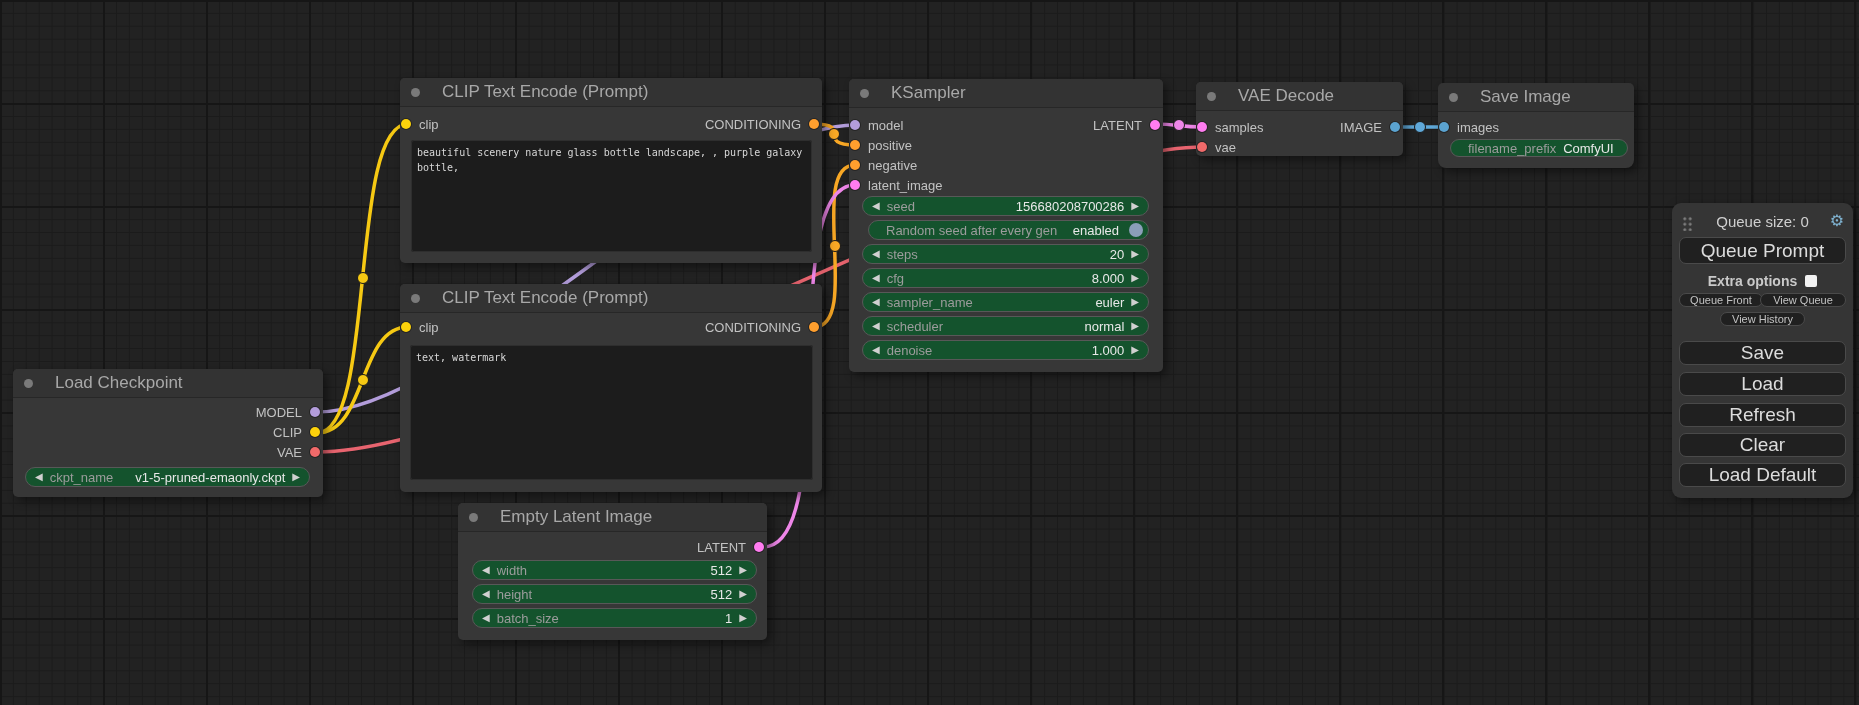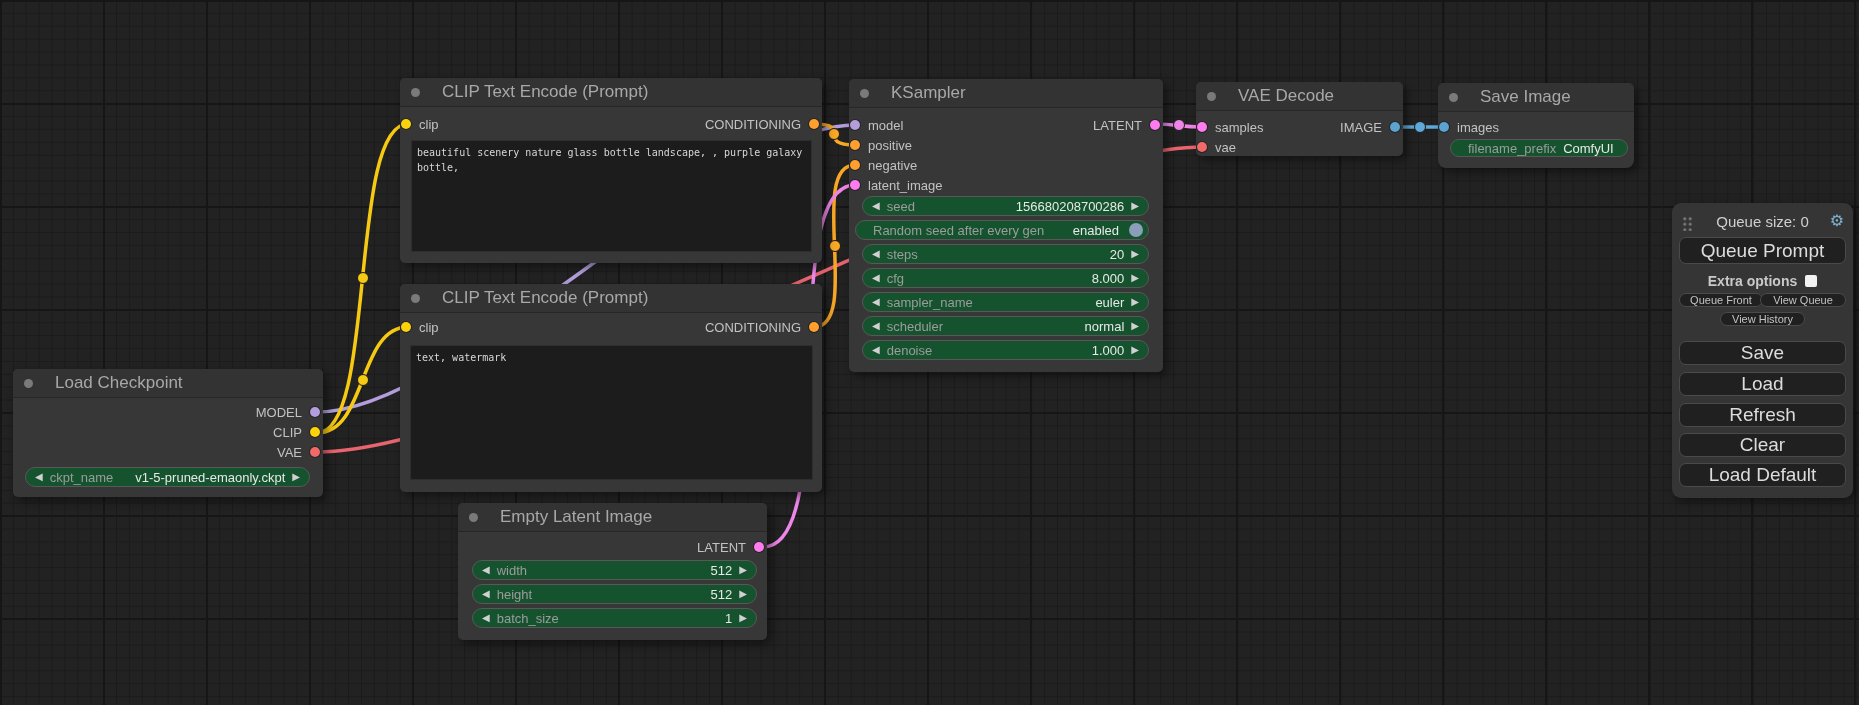--- a/index.html
+++ b/index.html
@@ -210,21 +210,21 @@
     <div class="port out" style="top:36px">
       <span class="pdot d-latent"></span>
       <span class="plabel">LATENT</span>
     </div>
     <div class="widget" style="top:117px;left:13px;right:14px;">
       <span class="warrow">◀</span>
       <span class="wname">seed</span>
       <span class="wval">156680208700286</span>
       <span class="warrow">▶</span>
     </div>
-    <div class="widget" style="top:141px;left:6px;right:14px;padding-left:17px;gap:10px;">
+    <div class="widget" style="top:141px;left:19px;right:14px;padding-left:17px;gap:10px;">
       <span class="wname">Random seed after every gen</span>
       <span class="wval">enabled</span>
       <span class="toggle"></span>
     </div>
     <div class="widget" style="top:165px;left:13px;right:14px;">
       <span class="warrow">◀</span>
       <span class="wname">steps</span>
       <span class="wval">20</span>
       <span class="warrow">▶</span>
     </div>

